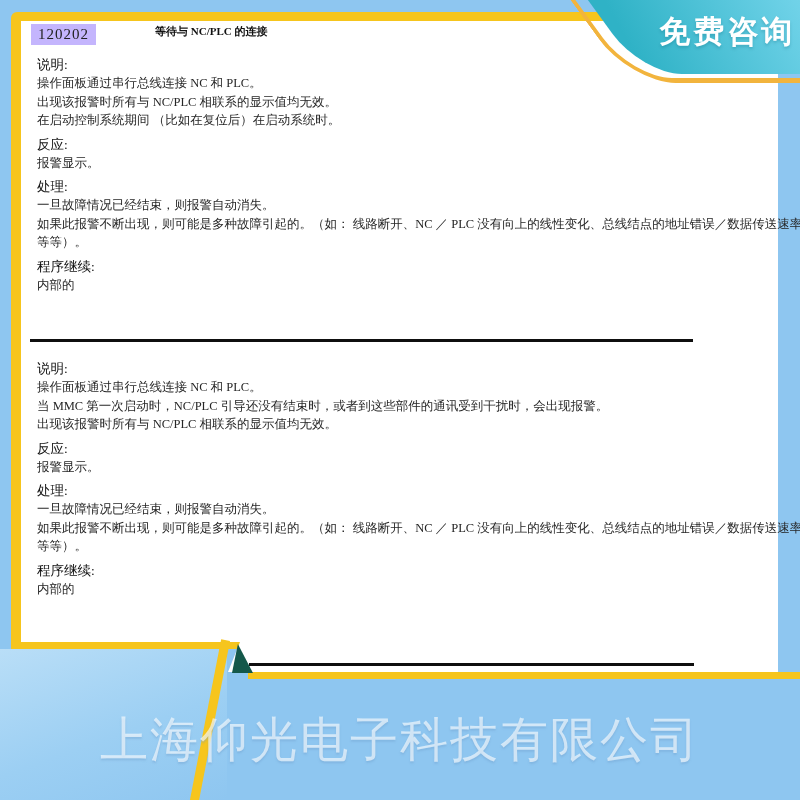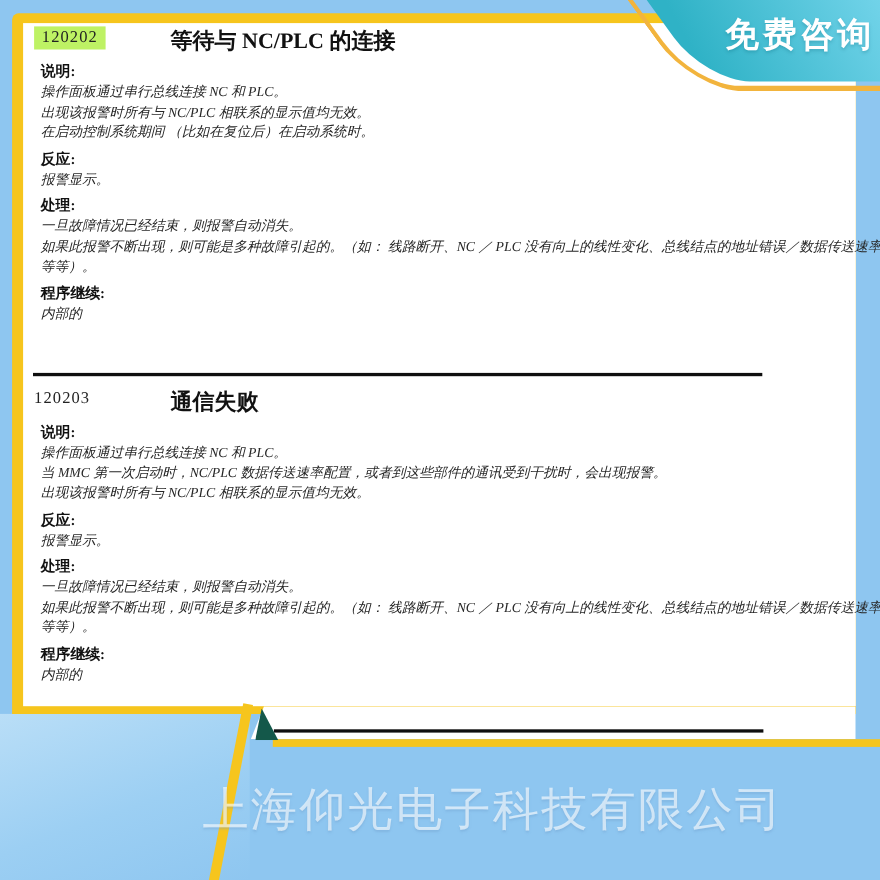--- a/index.html
+++ b/index.html
@@ -63,48 +63,46 @@
     margin:15px 0 0 48px;
     font-family:"Liberation Sans","DejaVu Sans",sans-serif;
     font-weight:bold;font-size:31px;letter-spacing:3px;color:#ffffff;
     text-shadow:0 2px 3px rgba(0,90,110,0.25);
     white-space:nowrap;
   }
   
   .watermark{
     position:absolute;left:50%;top:708px;transform:translateX(-50%);
     font-family:Liberation Serif, serif;
-    font-size:42px;letter-spacing:2px;white-space:nowrap;
+    font-size:48px;letter-spacing:2px;white-space:nowrap;
     color:rgba(255,255,255,0.62);
     text-shadow:0 2px 2px rgba(110,155,200,0.35);
-    margin-left:48px;
   }
   
   .section{position:absolute;left:37px;width:716px;color:#1c1c1c;}
   .sec-1{top:26px;}
   .sec-2{top:354px;}
   .title-row{position:relative;height:22px;margin-bottom:8px;}
   .code{
     position:absolute;left:-6px;top:-2px;
-    background:#bef264;padding:2px 7px;
+    background:#c4b5fd;padding:2px 7px;
     font-size:15px;letter-spacing:1px;color:#222;
   }
   .sec-title{
     position:absolute;left:118px;top:-2px;
-    font-weight:bold;font-size:20px;color:#111;
+    font-weight:bold;font-size:11px;color:#111;
     white-space:nowrap;
   }
   h4{
     margin:6px 0 1px;font-size:13.5px;line-height:17px;
-    font-weight:bold;color:#111;
+    font-weight:normal;color:#111;
   }
   p.line{
     margin:0;font-size:12.5px;line-height:18.5px;color:#262626;
     white-space:nowrap;
-    font-style:italic;
   }
 </style>
 </head>
 <body>
 
 <div class="bl-light"></div>
 
 <div class="page-frame">
   <div class="page-white"></div>
 </div>
@@ -129,27 +127,23 @@
   <p class="line">报警显示。</p>
   <h4>处理:</h4>
   <p class="line">一旦故障情况已经结束，则报警自动消失。</p>
   <p class="line">如果此报警不断出现，则可能是多种故障引起的。（如： 线路断开、NC ／ PLC 没有向上的线性变化、总线结点的地址错误／数据传送速率配置</p>
   <p class="line">等等）。</p>
   <h4>程序继续:</h4>
   <p class="line">内部的</p>
 </div>
 
 <div class="section sec-2">
-  <div class="title-row">
-    <span class="code" style="background:none;padding-left:0;">120203</span>
-    <span class="sec-title">通信失败</span>
-  </div>
   <h4>说明:</h4>
   <p class="line">操作面板通过串行总线连接 NC 和 PLC。</p>
-  <p class="line">当 MMC 第一次启动时，NC/PLC 数据传送速率配置，或者到这些部件的通讯受到干扰时，会出现报警。</p>
+  <p class="line">当 MMC 第一次启动时，NC/PLC 引导还没有结束时，或者到这些部件的通讯受到干扰时，会出现报警。</p>
   <p class="line">出现该报警时所有与 NC/PLC 相联系的显示值均无效。</p>
   <h4>反应:</h4>
   <p class="line">报警显示。</p>
   <h4>处理:</h4>
   <p class="line">一旦故障情况已经结束，则报警自动消失。</p>
   <p class="line">如果此报警不断出现，则可能是多种故障引起的。（如： 线路断开、NC ／ PLC 没有向上的线性变化、总线结点的地址错误／数据传送速率配置</p>
   <p class="line">等等）。</p>
   <h4>程序继续:</h4>
   <p class="line">内部的</p>
 </div>

